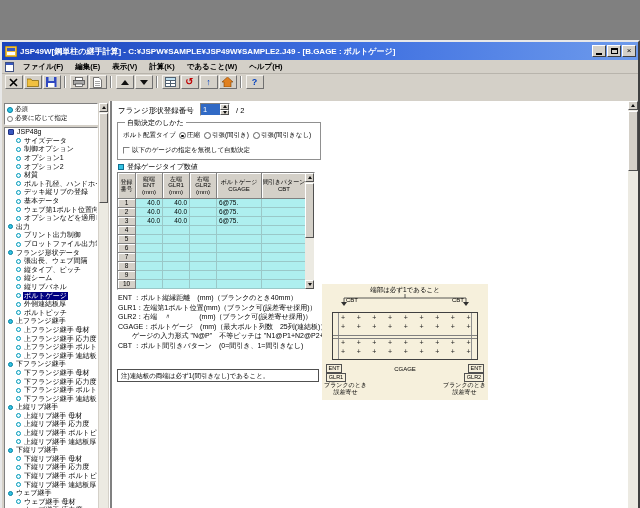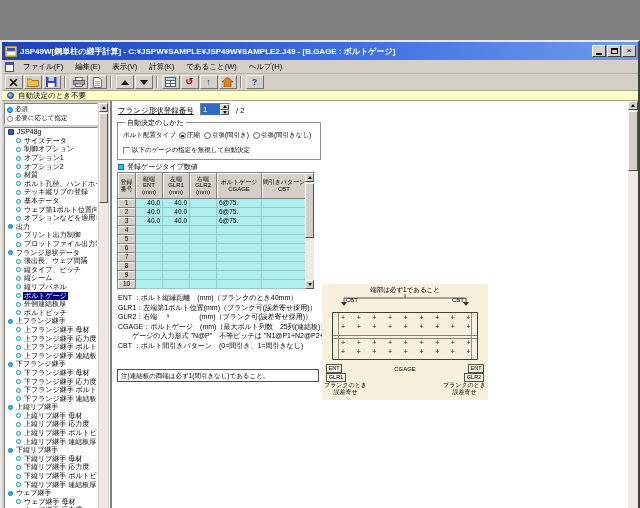--- a/index.html
+++ b/index.html
@@ -19,21 +19,21 @@
   .wbtn { width:14px; height:12px; background:#D4D0C8; border:1px solid; border-color:#fff #404040 #404040 #fff;
           display:flex; align-items:center; justify-content:center; color:#000; font-size:8px; line-height:8px; }
   .min-glyph { width:6px; height:2px; background:#000; margin-top:6px; }
   .max-glyph { width:7px; height:6px; border:1px solid #000; border-top:2px solid #000; }
 
   
   .menubar { position:absolute; left:0; top:18px; width:636px; height:14px; background:#D4D0C8;
              display:flex; align-items:center; border-bottom:1px solid #B8B4AC; }
   .mdi-doc-icon { width:9px; height:10px; margin:0 3px; background:#fff; border:1px solid #405080; flex:none;
                   box-shadow:inset 0 2px 0 #3858C0; }
-  .menu-item { font-size:7.5px; padding:2px 6px; color:#000; }
+  .menu-item { font-size:7.5px; padding:2px 6px; color:#000;font-weight:bold; }
 
   
   .toolbar { position:absolute; left:0; top:32px; width:636px; height:16px; background:#D4D0C8;
              display:flex; align-items:center; padding-left:2px; }
   .tbtn { width:18px; height:14px; margin:0 0.5px; background:#D4D0C8; border:1px solid; border-color:#F4F2EE #707070 #707070 #F4F2EE;
           display:flex; align-items:center; justify-content:center; }
   .tsep { width:2px; height:12px; border-left:1px solid #808080; border-right:1px solid #fff; margin:0 3px; }
   .t-up4 { width:0;height:0;border-left:4px solid transparent;border-right:4px solid transparent;border-bottom:5px solid #101010; }
   .t-dn4 { width:0;height:0;border-left:4px solid transparent;border-right:4px solid transparent;border-top:5px solid #101010; }
   .g-red { color:#C00000; font-size:10px; font-weight:bold; line-height:10px; }
@@ -80,21 +80,21 @@
   .sb-up,.sb-dn,.sb-th { background:#D4D0C8; border:1px solid; border-color:#fff #505050 #505050 #fff;
                          display:flex; align-items:center; justify-content:center; }
   .t-up { width:0;height:0;border-left:2px solid transparent;border-right:2px solid transparent;border-bottom:3px solid #101010; }
   .t-dn { width:0;height:0;border-left:2px solid transparent;border-right:2px solid transparent;border-top:3px solid #101010; }
   .sidebar-sb { left:97px; top:2px; height:428px; }
   .content-sb { right:0; top:0; height:432px; width:10px; }
   .content-sb > div { width:10px; }
   .table-sb { right:0; top:0; height:116px; }
 
   
-  .reg-label { position:absolute; left:6px; top:5px; font-size:7.5px;text-decoration:underline; }
+  .reg-label { position:absolute; left:6px; top:5px; font-size:7.5px; }
   .spin { position:absolute; left:88px; top:2px; width:30px; height:13px; background:#fff;
           border:1px solid; border-color:#808080 #fff #fff #808080; display:flex; }
   .spin-val { flex:1; background:#316AC5; color:#fff; font-size:7.5px; line-height:11px; padding-left:2px; }
   .spin-btns { width:9px; display:flex; flex-direction:column; }
   .spin-up,.spin-dn { flex:1; background:#D4D0C8; border:1px solid; border-color:#fff #505050 #505050 #fff;
                       display:flex; align-items:center; justify-content:center; }
   .reg-total { position:absolute; left:124px; top:5px; font-size:7.5px; }
 
   .groupbox { position:absolute; left:5px; top:21px; width:204px; height:38px;
               border:1px solid #909090; box-shadow:inset 1px 1px 0 #fff, 1px 1px 0 #fff; }
@@ -265,24 +265,20 @@
       <svg width="11" height="10">
           <path d="M5.5 0 L11 5 H9 V10 H2 V5 H0 Z" fill="#E08020" stroke="#804000" stroke-width="0.6"></path>
         </svg>
     </span>
     <span class="tsep"></span>
     <span class="tbtn">
         <span class="g-blue">?</span>
       </span>
   </div>
 
-  <div class="notice">
-    <span class="notice-icon"></span>
-    <span class="notice-text">自動決定のとき不要</span>
-  </div>
 
   <div class="main">
 
     <div class="sidebar">
       <div class="legend">
 
           <div class="legend-row">
             <span class="blt k-required"></span>
             <span class="legend-label">必須</span>
           </div>

